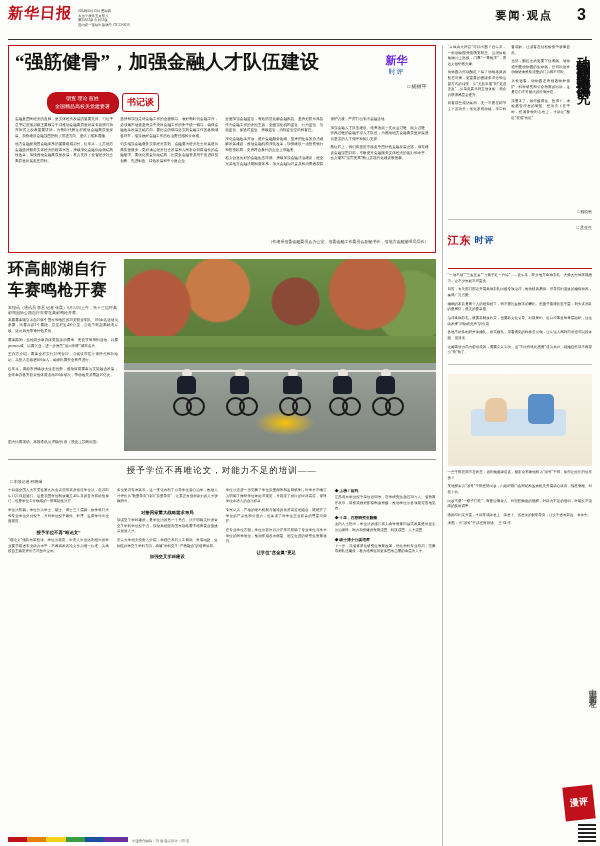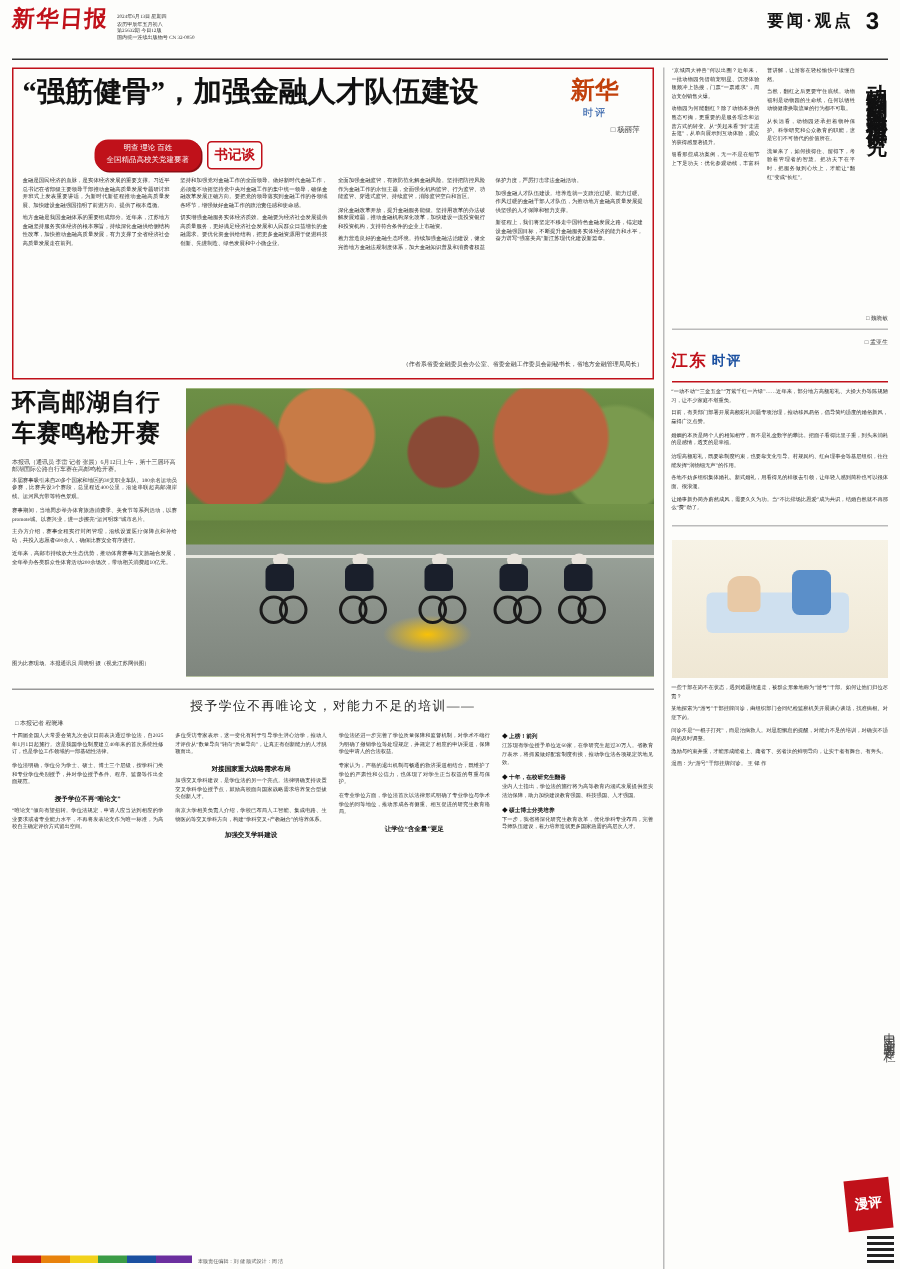--- a/index.html
+++ b/index.html
@@ -27,21 +27,21 @@
     font-family:"Liberation Serif",serif;
     font-weight:bold;font-size:15px;color:#c0111a;
     letter-spacing:1px;line-height:1;
     border:none;
     transform:skewX(-4deg);
     white-space:nowrap;
   }
   .logo-meta{font-size:3.4px;line-height:1.35;color:#333;padding-top:3px;}
   .logo-meta div{white-space:nowrap;}
   .section-title{
-    display:flex;gap:8px;
+    display:flex;align-items:center;gap:24px;
     font-size:11px;font-weight:bold;letter-spacing:2px;color:#111;
     padding-right:4px;
   }
   .page-num{font-size:16px;font-weight:bold;color:#111;font-family:"Liberation Sans",sans-serif;}
   
   .cols{display:flex;gap:6px;margin-top:5px;height:802px;}
   .left{width:432px;display:flex;flex-direction:column;}
   .right{width:146px;display:flex;flex-direction:column;border-left:1px solid #bbb;padding-left:5px;}
   
   .lead{
@@ -54,24 +54,24 @@
   .lead-head{display:flex;align-items:flex-start;justify-content:space-between;}
   .lead-title{
     font-size:19px;font-weight:bold;letter-spacing:0px;color:#111;
     line-height:1.15;flex:1;
     font-family:"Liberation Serif",serif;
   }
   .lead-badge{
     width:64px;height:30px;flex:0 0 auto;margin-left:6px;
     display:flex;flex-direction:column;align-items:center;justify-content:center;
   }
-  .badge-xinhua{font-size:16px;font-weight:bold;color:#c2410c;line-height:1;}
+  .badge-xinhua{font-size:11px;font-weight:bold;color:#6d28d9;line-height:1;}
   .badge-sub{font-size:7px;color:#1b50a0;letter-spacing:1px;margin-top:1px;}
   .byline{font-size:5px;color:#444;text-align:right;margin:2px 2px 3px 0;}
-  .kicker-row{display:flex;align-items:center;gap:4px;margin:1px 0 4px 16px;padding-left:32px;}
+  .kicker-row{display:flex;align-items:center;gap:4px;margin:1px 0 4px 0;padding-left:32px;}
   .kicker-pill{
     background:#c0111a;color:#fff;font-size:5px;line-height:1.5;
     padding:3px 8px;border-radius:9px;text-align:center;
     box-shadow:1px 1px 0 #8d0d14;
   }
   .kicker-logo{
     font-size:9px;font-weight:bold;color:#c0111a;
     border:1px solid #c0111a;border-radius:3px;padding:2px 4px;
     white-space:nowrap;
   }
@@ -114,21 +114,21 @@
   .r-top{display:flex;gap:4px;align-items:flex-start;}
   .r-top-text{
     font-size:3.5px;line-height:1.6;text-align:justify;color:#2a2a2a;
     column-count:2;column-gap:5px;flex:1;height:162px;overflow:hidden;
   }
   .r-byline{font-size:3.8px;color:#444;text-align:right;margin-top:2px;}
   .r-title2{font-size:13px;font-weight:bold;text-align:center;letter-spacing:1px;color:#111;margin:4px 0 2px;}
   .r-author{font-size:4px;text-align:right;color:#444;margin-bottom:3px;}
   .jd-logo{
     display:flex;align-items:center;gap:3px;margin:3px 0 4px 0;
-    border-bottom:1px solid #c0111a;padding-bottom:6px;
+    border-bottom:1px solid #c0111a;padding-bottom:20px;
   }
   .jd-red{font-size:11px;font-weight:bold;color:#c0111a;letter-spacing:1px;}
   .jd-blue{font-size:9px;font-weight:bold;color:#1b50a0;letter-spacing:1px;}
   .r-body{font-size:3.5px;line-height:1.62;text-align:justify;color:#2a2a2a;}
   .r-title3{font-size:12px;font-weight:bold;text-align:center;letter-spacing:1px;color:#111;margin:5px 0 3px;}
   .cartoon{
     height:92px;background:#f3efe4;border:none;margin:4px 0;position:relative;overflow:hidden;
   }
   .brand-vert{
     position:absolute;right:3px;bottom:150px;

